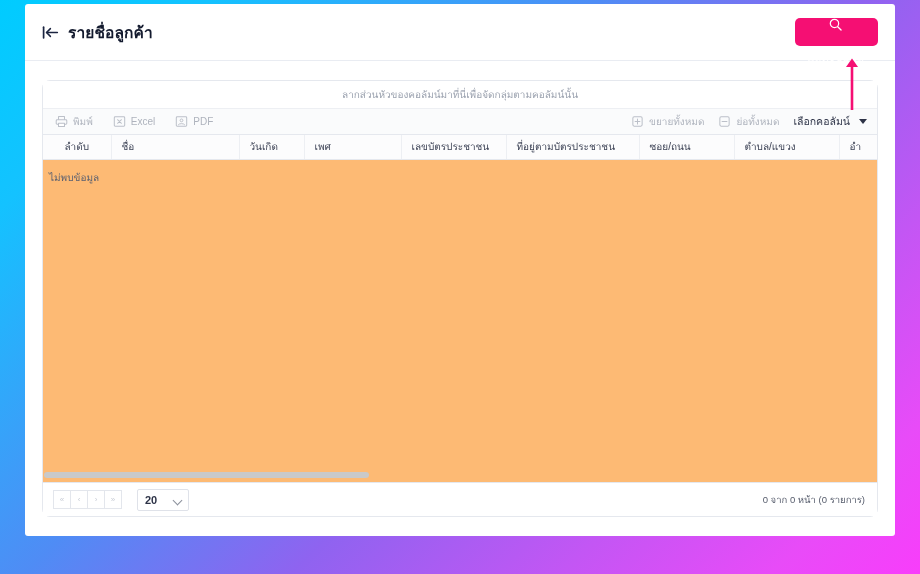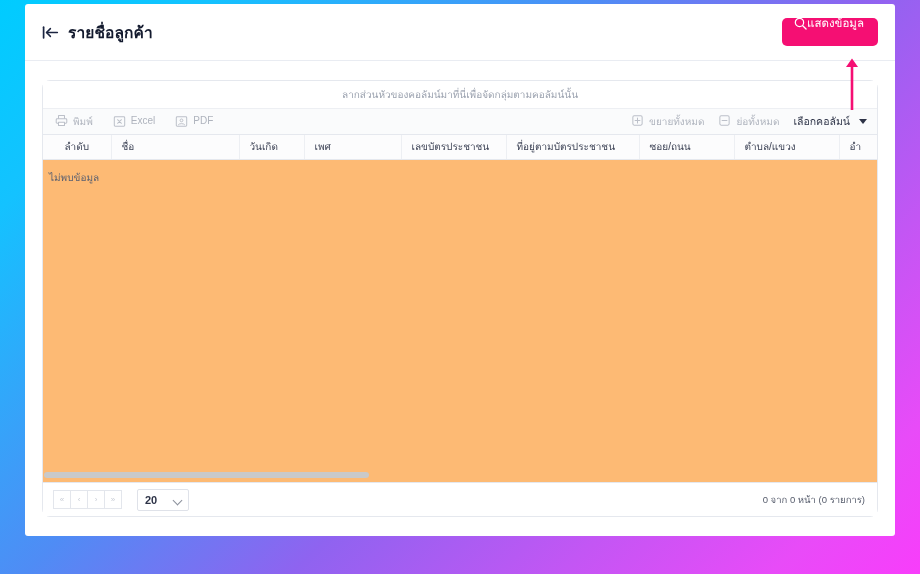--- a/index.html
+++ b/index.html
@@ -63,31 +63,32 @@
     color: #131a2e;
     letter-spacing: .1px;
     white-space: nowrap;
   }
 
   .topbar-spacer { flex: 1; }
 
   .show-data-btn {
     display: inline-flex;
     align-items: center;
-    gap: 0;
+    gap: 17px;
     background: #f50f73;
     color: #ffffff;
     border: none;
     border-radius: 5px;
     height: 28px;
     padding: 0 14px 18px 12px;
     font-family: inherit;
     font-size: 11.5px;
     cursor: pointer;
     white-space: nowrap;
+    flex-direction: column;
   }
   .show-data-btn svg { display: block; }
 
   .topbar-divider {
     height: 1px;
     background: #e9ecf2;
     margin: 0;
   }
 
   
@@ -124,20 +125,21 @@
     display: flex;
     align-items: center;
     padding: 0 10px 0 12px;
     background: #fafbfc;
     border-bottom: 1px solid #e5e8ee;
     gap: 0;
   }
 
   .tool-btn {
     display: inline-flex;
+    align-items: center;
     gap: 5px;
     font-size: 10px;
     color: #aeb3bd;
     background: transparent;
     border: none;
     font-family: inherit;
     cursor: pointer;
     padding: 0 9px 0 0;
     margin-right: 11px;
     white-space: nowrap;

